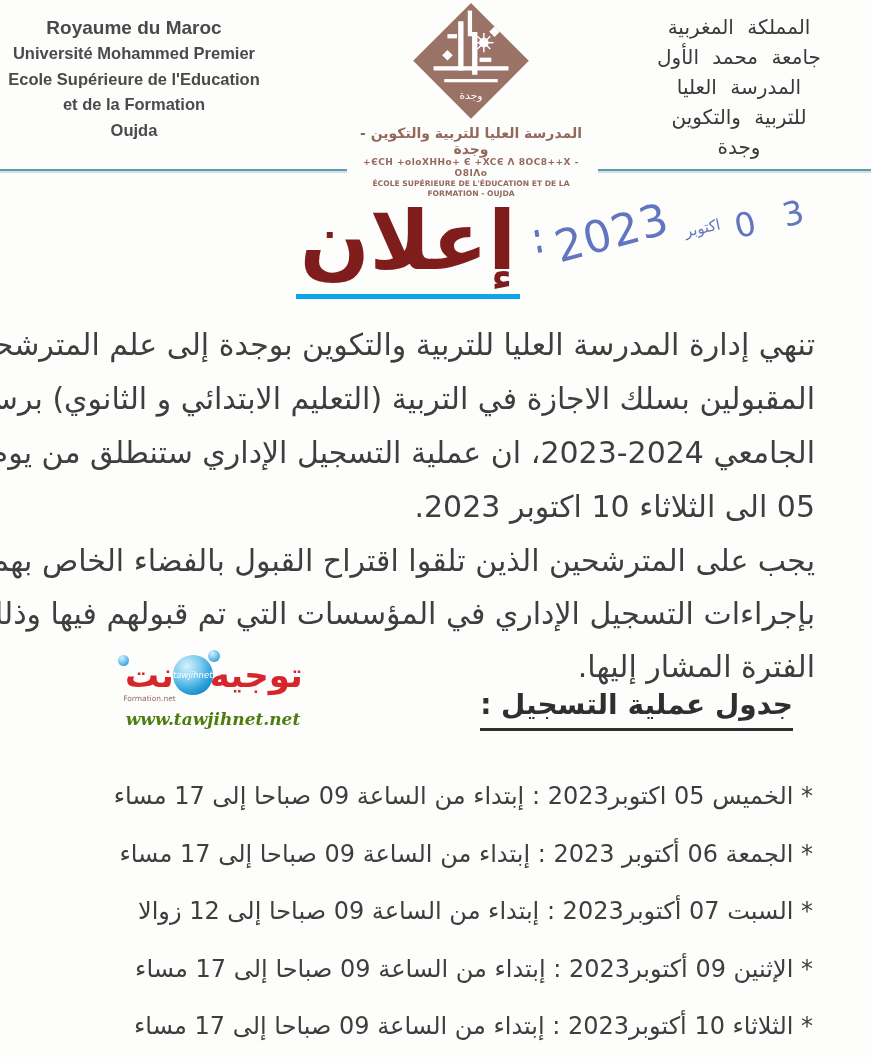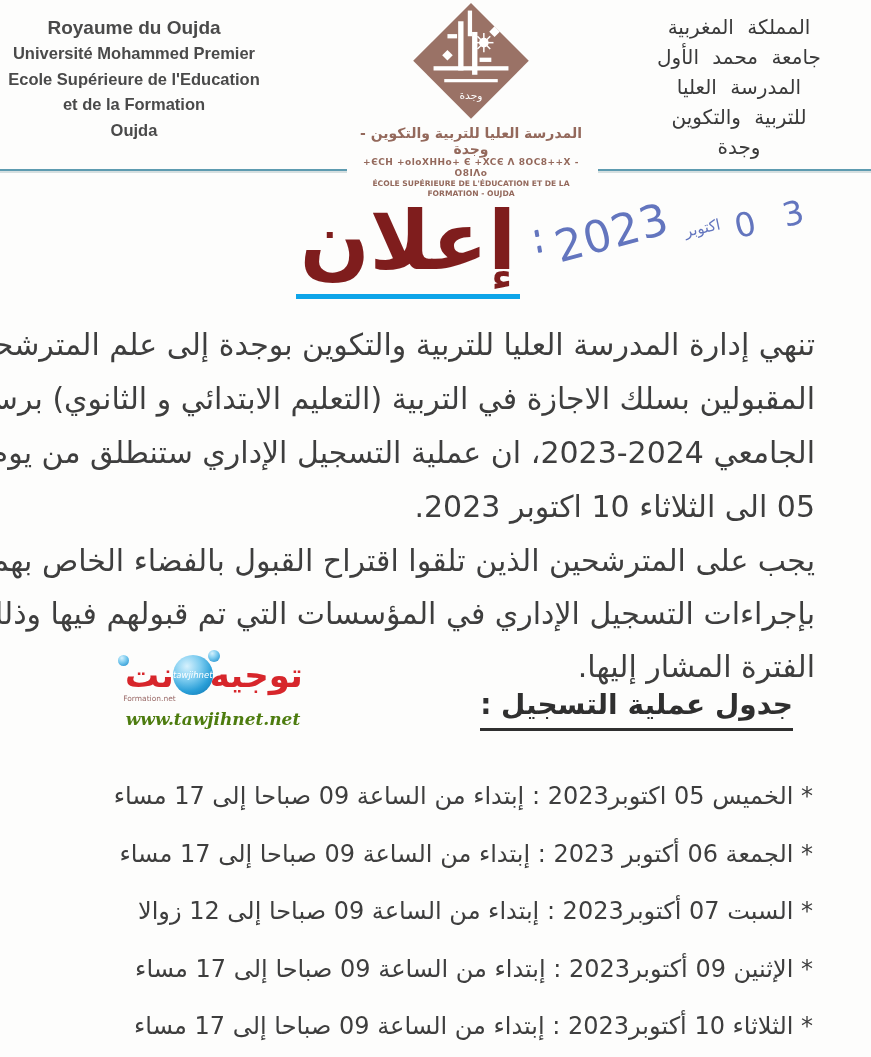--- a/index.html
+++ b/index.html
@@ -80,21 +80,21 @@
   .sched-heading span{border-bottom:3px solid #2f2f2f;padding-bottom:7px;display:inline-block;}
   .schedule{position:absolute;top:768px;left:52px;right:58px;direction:rtl;text-align:right;font-size:24px;color:#3e3e3e;}
   .schedule .si{height:57.5px;line-height:57.5px;white-space:nowrap;}
 </style>
 </head>
 <body>
 
 <div class="page">
 
   <div class="hdr-left">
-    <div class="l0">Royaume du Oujda</div>
+    <div class="l0">Royaume du Maroc</div>
     <div class="ln">Université Mohammed Premier</div>
     <div class="ln">Ecole Supérieure de l'Education</div>
     <div class="ln">et de la Formation</div>
     <div class="ln">Oujda</div>
   </div>
 
   <div class="logo-block">
     <svg class="emblem" width="118" height="122" viewBox="0 0 110 114">
       <path d="M55 1 L109 55 L55 109 L1 55 Z" fill="#9a7266"></path>
 

